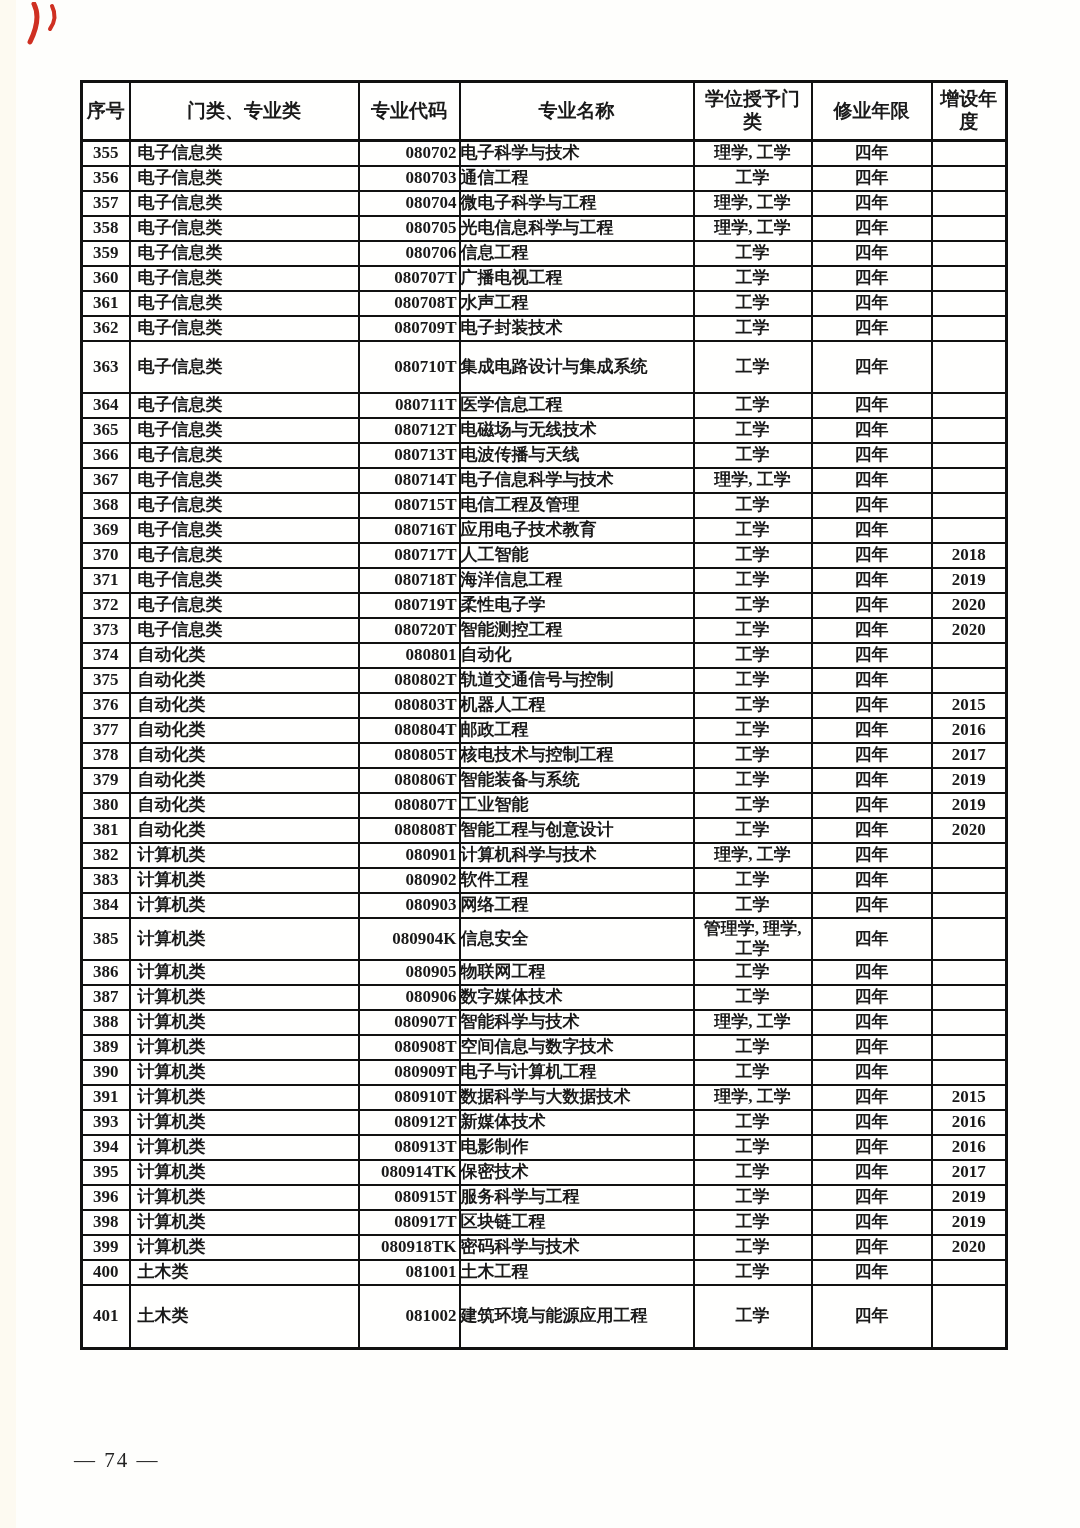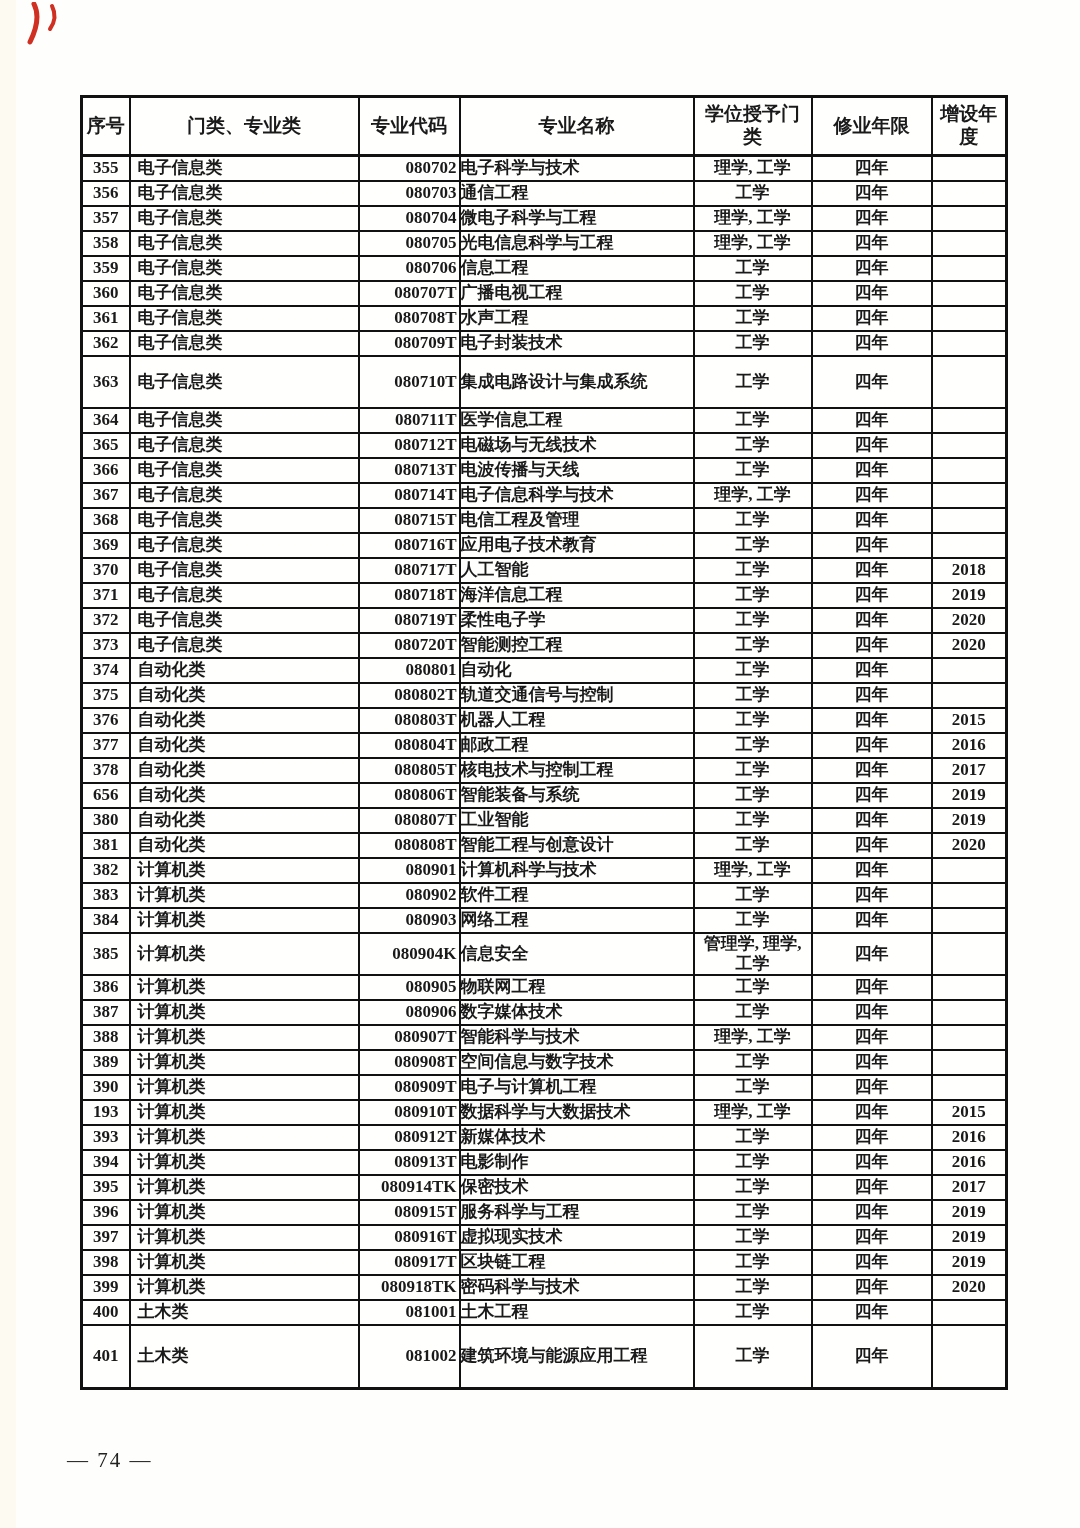--- a/index.html
+++ b/index.html
@@ -22,21 +22,21 @@
     background: rgba(252, 246, 231, 0.55);
   }
   .red-marks {
     position: absolute;
     left: 26px;
     top: 2px;
   }
   .catalog-table {
     position: absolute;
     left: 80px;
-    top: 95px;
+    top: 80px;
     border-collapse: collapse;
     table-layout: fixed;
     width: 925px;
     border: 3px solid #111;
   }
   .catalog-table th,
   .catalog-table td {
     border: 2px solid #111;
     overflow: hidden;
     padding: 0 2px;
@@ -64,21 +64,21 @@
   }
   .catalog-table td.c-no    { text-align: center; }
   .catalog-table td.c-cat   { text-align: left; padding-left: 7px; }
   .catalog-table td.c-code  { text-align: right; padding-left: 8px; font-family: "Liberation Serif", serif; }
   .catalog-table td.c-name  { text-align: left; padding-left: 0; }
   .catalog-table td.c-deg   { text-align: center; white-space: normal; }
   .catalog-table td.c-yr    { text-align: center; }
   .catalog-table td.c-add   { text-align: center; }
   .page-number {
     position: absolute;
-    left: 67px;
+    left: 74px;
     top: 1448px;
     font-size: 21px;
     font-family: "Liberation Serif", "DejaVu Serif", serif;
     color: #222;
     letter-spacing: 2px;
   }
 </style>
 </head>
 <body>
 
@@ -321,21 +321,21 @@
       <tr>
     <td class="c-no">378</td>
     <td class="c-cat">自动化类</td>
     <td class="c-code">080805T</td>
     <td class="c-name">核电技术与控制工程</td>
     <td class="c-deg">工学</td>
     <td class="c-yr">四年</td>
     <td class="c-add">2017</td>
   </tr>
       <tr>
-    <td class="c-no">656</td>
+    <td class="c-no">379</td>
     <td class="c-cat">自动化类</td>
     <td class="c-code">080806T</td>
     <td class="c-name">智能装备与系统</td>
     <td class="c-deg">工学</td>
     <td class="c-yr">四年</td>
     <td class="c-add">2019</td>
   </tr>
       <tr>
     <td class="c-no">380</td>
     <td class="c-cat">自动化类</td>
@@ -429,21 +429,21 @@
       <tr>
     <td class="c-no">390</td>
     <td class="c-cat">计算机类</td>
     <td class="c-code">080909T</td>
     <td class="c-name">电子与计算机工程</td>
     <td class="c-deg">工学</td>
     <td class="c-yr">四年</td>
     <td class="c-add"></td>
   </tr>
       <tr>
-    <td class="c-no">193</td>
+    <td class="c-no">391</td>
     <td class="c-cat">计算机类</td>
     <td class="c-code">080910T</td>
     <td class="c-name">数据科学与大数据技术</td>
     <td class="c-deg">理学, 工学</td>
     <td class="c-yr">四年</td>
     <td class="c-add">2015</td>
   </tr>
       <tr>
     <td class="c-no">393</td>
     <td class="c-cat">计算机类</td>
@@ -469,29 +469,20 @@
     <td class="c-name">保密技术</td>
     <td class="c-deg">工学</td>
     <td class="c-yr">四年</td>
     <td class="c-add">2017</td>
   </tr>
       <tr>
     <td class="c-no">396</td>
     <td class="c-cat">计算机类</td>
     <td class="c-code">080915T</td>
     <td class="c-name">服务科学与工程</td>
-    <td class="c-deg">工学</td>
-    <td class="c-yr">四年</td>
-    <td class="c-add">2019</td>
-  </tr>
-      <tr>
-    <td class="c-no">397</td>
-    <td class="c-cat">计算机类</td>
-    <td class="c-code">080916T</td>
-    <td class="c-name">虚拟现实技术</td>
     <td class="c-deg">工学</td>
     <td class="c-yr">四年</td>
     <td class="c-add">2019</td>
   </tr>
       <tr>
     <td class="c-no">398</td>
     <td class="c-cat">计算机类</td>
     <td class="c-code">080917T</td>
     <td class="c-name">区块链工程</td>
     <td class="c-deg">工学</td>

